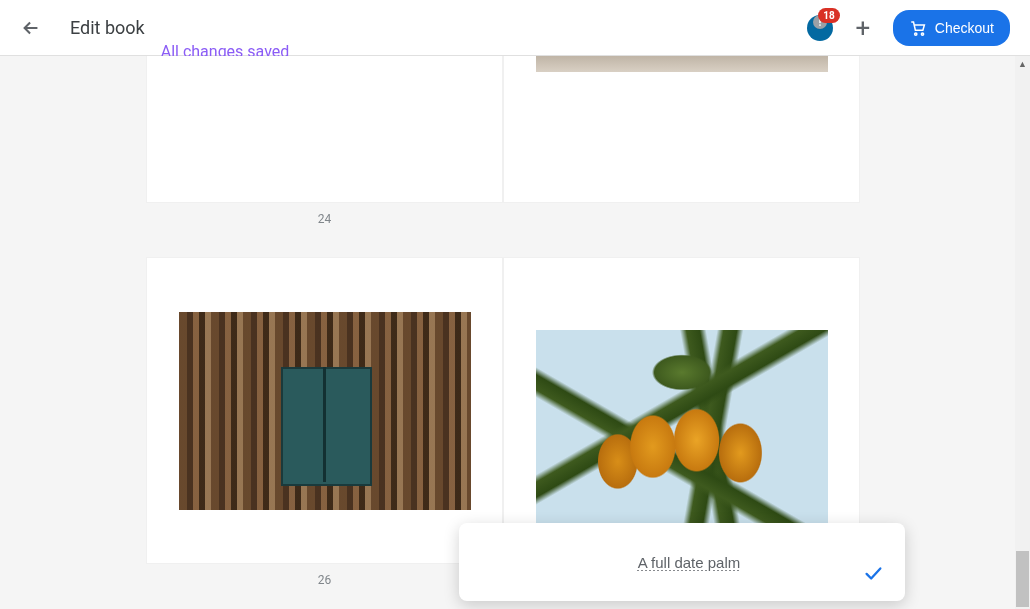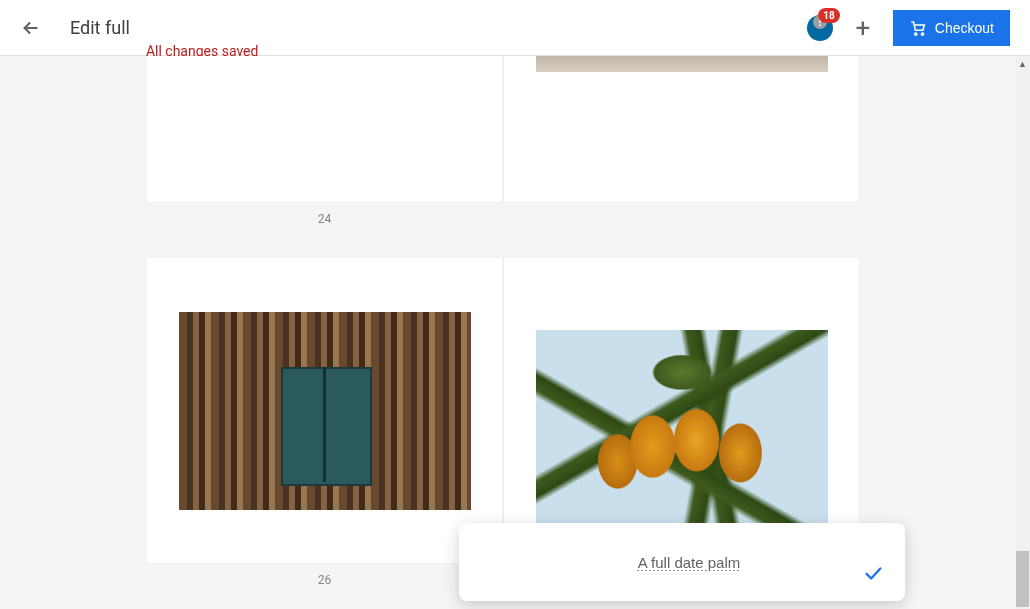--- a/index.html
+++ b/index.html
@@ -25,22 +25,22 @@
       cursor: pointer;
       margin-right: 28px;
       display:flex;
       align-items:center;
     }
     .title {
       font-size: 18px;
       color: #3c4043;
     }
     .save-status {
-      font-size: 14px;
-      color: #b91c1c;
+      font-size: 16px;
+      color: #8b5cf6;
       margin-left: 16px;
       margin-top: 47px;
     }
     .header-right {
       margin-left: auto;
       display: flex;
       align-items: center;
       gap: 16px;
     }
     .notif-button {
@@ -72,21 +72,21 @@
       color: #5f6368;
       cursor: pointer;
       width:28px;
       text-align:center;
       line-height:1;
     }
     .checkout-button {
       background: #1a73e8;
       color: #fff;
       border: none;
-      border-radius: 0;
+      border-radius: 16px;
       padding: 0 16px;
       height: 36px;
       font-size: 14px;
       font-weight: 500;
       cursor: pointer;
       display: flex;
       align-items: center;
       gap: 8px;
     }
     .checkout-button svg { flex-shrink:0; }
@@ -246,21 +246,21 @@
 </head>
 <body>
 
 <div class="header">
   <div class="back-arrow">
     <svg width="22" height="22" viewBox="0 0 24 24" fill="none" stroke="#5f6368" stroke-width="2.2">
       <path d="M19 12H5"></path>
         <path d="M11 18l-6-6 6-6"></path>
     </svg>
   </div>
-  <div class="title">Edit full</div>
+  <div class="title">Edit book</div>
   <div class="save-status">All changes saved</div>
   <div class="header-right">
     <div class="notif-button">
       <svg width="14" height="14" viewBox="0 0 24 24" fill="#fff">
         <circle cx="12" cy="12" r="12" fill="#9aa0a6"></circle>
         <rect x="10.7" y="5" width="2.6" height="9" fill="#fff"></rect>
         <rect x="10.7" y="16" width="2.6" height="2.6" fill="#fff"></rect>
       </svg>
       <div class="notif-badge">18</div>
     </div>

